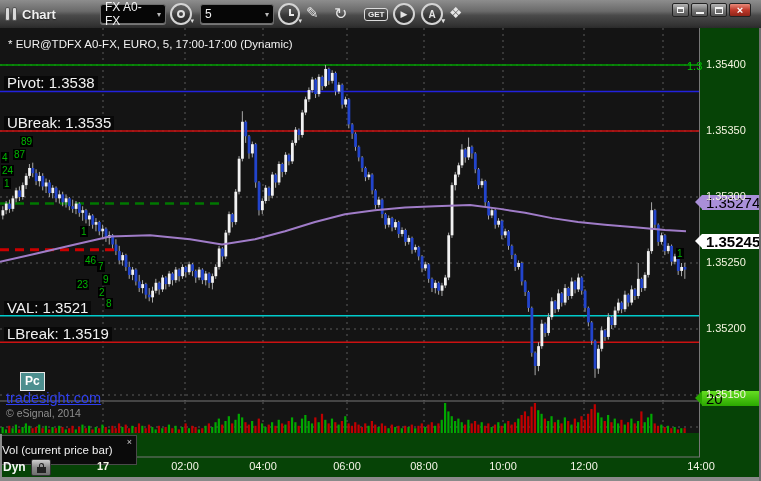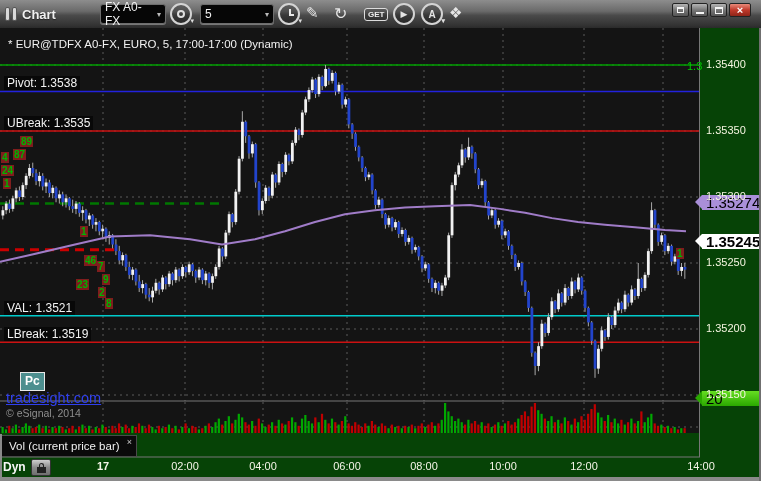--- a/index.html
+++ b/index.html
@@ -49,44 +49,44 @@
   #btn-max .shape{width:8px;height:7px;border:1px solid #f5f5f5;border-top-width:2px;}
   #btn-close{left:729px;width:22px;background:linear-gradient(#e98a7a,#c0392b 50%,#8e2418);color:#fff;
     font-weight:bold;font-size:11px;}
 
   
   #chart-area{position:absolute;left:0;top:28px;width:761px;height:453px;background:#141414;}
   #price-axis{position:absolute;left:700px;top:0;width:61px;height:405px;background:#064306;}
   #bottom-green{position:absolute;left:0;top:405px;width:761px;height:44px;background:#064306;}
   #chart-svg{position:absolute;left:0;top:0;}
   .hdr{position:absolute;left:8px;top:10px;color:#f2f2f2;font-size:11.5px;}
-  .chip{position:absolute;background:#080808;color:#f2f2f2;font-size:12px;padding:0 3px;line-height:14px;white-space:nowrap;}
+  .chip{position:absolute;background:#080808;color:#f2f2f2;font-size:15px;padding:0 3px;line-height:14px;white-space:nowrap;}
   .ptick{position:absolute;left:706px;color:#f5f5e0;font-size:11px;white-space:nowrap;}
   .ttick{position:absolute;color:#f5f5e8;font-size:11px;transform:translateX(-50%);}
   .ttick.bold{font-weight:bold;}
-  .anno{position:absolute;color:#00b400;font-size:10px;font-weight:bold;background:#7f1d1d;padding:0 1px;line-height:11px;}
+  .anno{position:absolute;color:#00b400;font-size:10px;font-weight:normal;background:#000000;padding:0 1px;line-height:11px;}
   .tag{position:absolute;left:702px;width:59px;height:15px;font-size:15px;color:#000;line-height:15px;padding-left:4px;}
   .tag::before{content:"";position:absolute;left:-7px;top:0;border-top:7.5px solid transparent;border-bottom:7.5px solid transparent;}
   #tag-ma{background:#a98fd8;}
   #tag-ma::before{border-right:7px solid #a98fd8;}
   #tag-last{background:#fff;font-weight:bold;}
   #tag-last::before{border-right:7px solid #fff;}
   #tag-vol{background:linear-gradient(#66dd22,#2aa800);}
   #tag-vol::before{border-right:7px solid #2aa800;}
   #green-clip-label{position:absolute;left:687px;color:#00cc00;font-size:11px;}
 
   
   #pc-badge{position:absolute;left:20px;top:344px;background:#4d8f8f;border:1px solid #e8e8e8;color:#fff;
     font-size:12px;font-weight:bold;padding:0 4px;line-height:17px;}
   #wm-link{position:absolute;left:6px;top:362px;color:#3040ee;font-size:14.5px;text-decoration:underline;}
   #wm-copy{position:absolute;left:6px;top:379px;color:#8f8f8f;font-size:10.5px;}
 
   
-  #vol-tab{position:absolute;left:1px;top:407px;width:136px;height:22px;background:#0a0a0a;border:1px solid #4a4a4a;
-    color:#f0f0f0;font-size:11.5px;display:flex;align-items:center;padding-left:7px;}
+  #vol-tab{position:absolute;left:1px;top:407px;width:136px;height:30px;background:#0a0a0a;border:1px solid #4a4a4a;
+    color:#f0f0f0;font-size:11.5px;display:flex;align-items:center;}
   #vol-tab-close{position:absolute;right:4px;top:1px;font-size:9px;color:#ccc;}
 
   
   #dyn-label{position:absolute;left:3px;top:432px;color:#f8f8f8;font-weight:bold;font-size:12px;}
   #lock-btn{position:absolute;left:31px;top:431px;width:20px;height:17px;border:1px solid #333;border-radius:2px;
     background:linear-gradient(#cfcfcf,#8a8a8a 50%,#6f6f6f);}
   #lock-btn .lock-body{position:absolute;left:5px;top:7px;width:9px;height:6px;background:#222;}
   #lock-btn .lock-shackle{position:absolute;left:7px;top:3px;width:5px;height:5px;border:1.5px solid #222;border-bottom:none;border-radius:3px 3px 0 0;}
 
   

